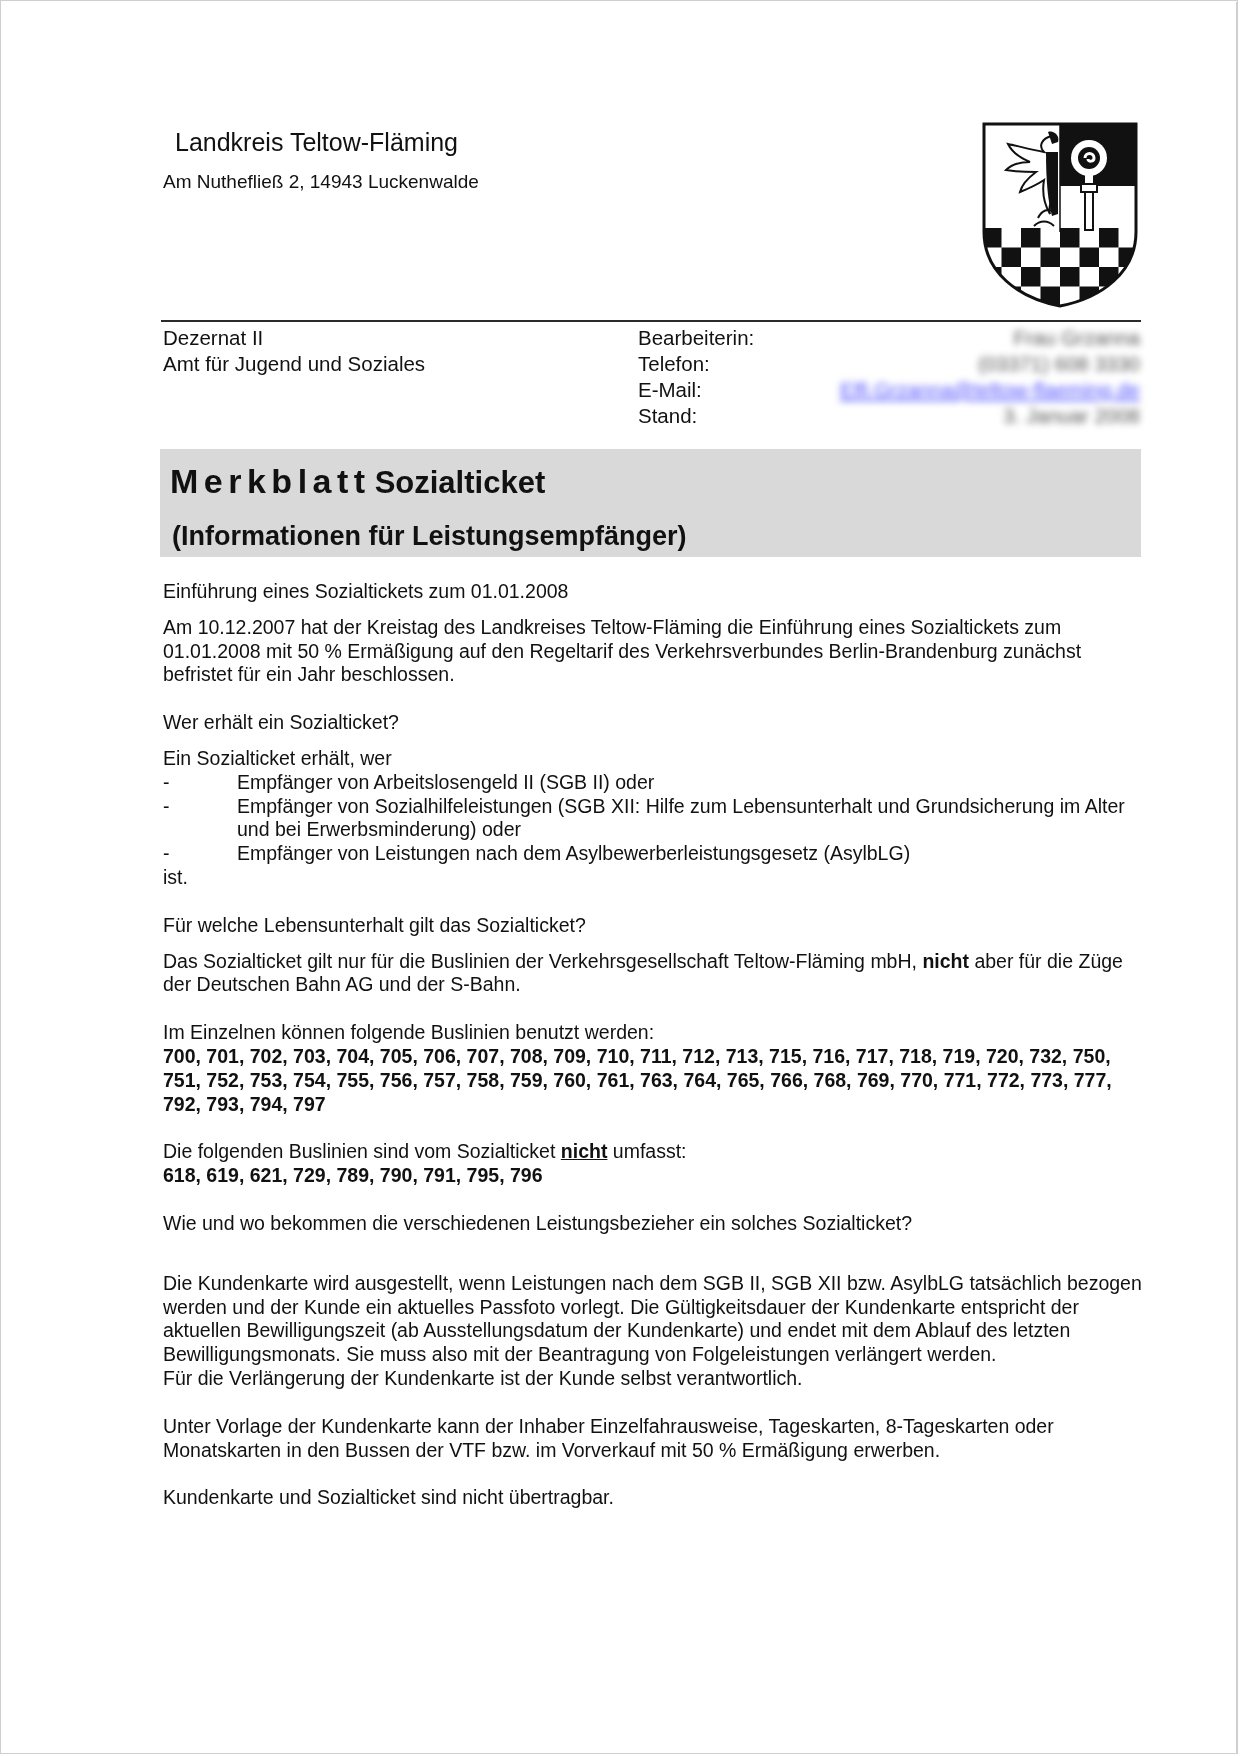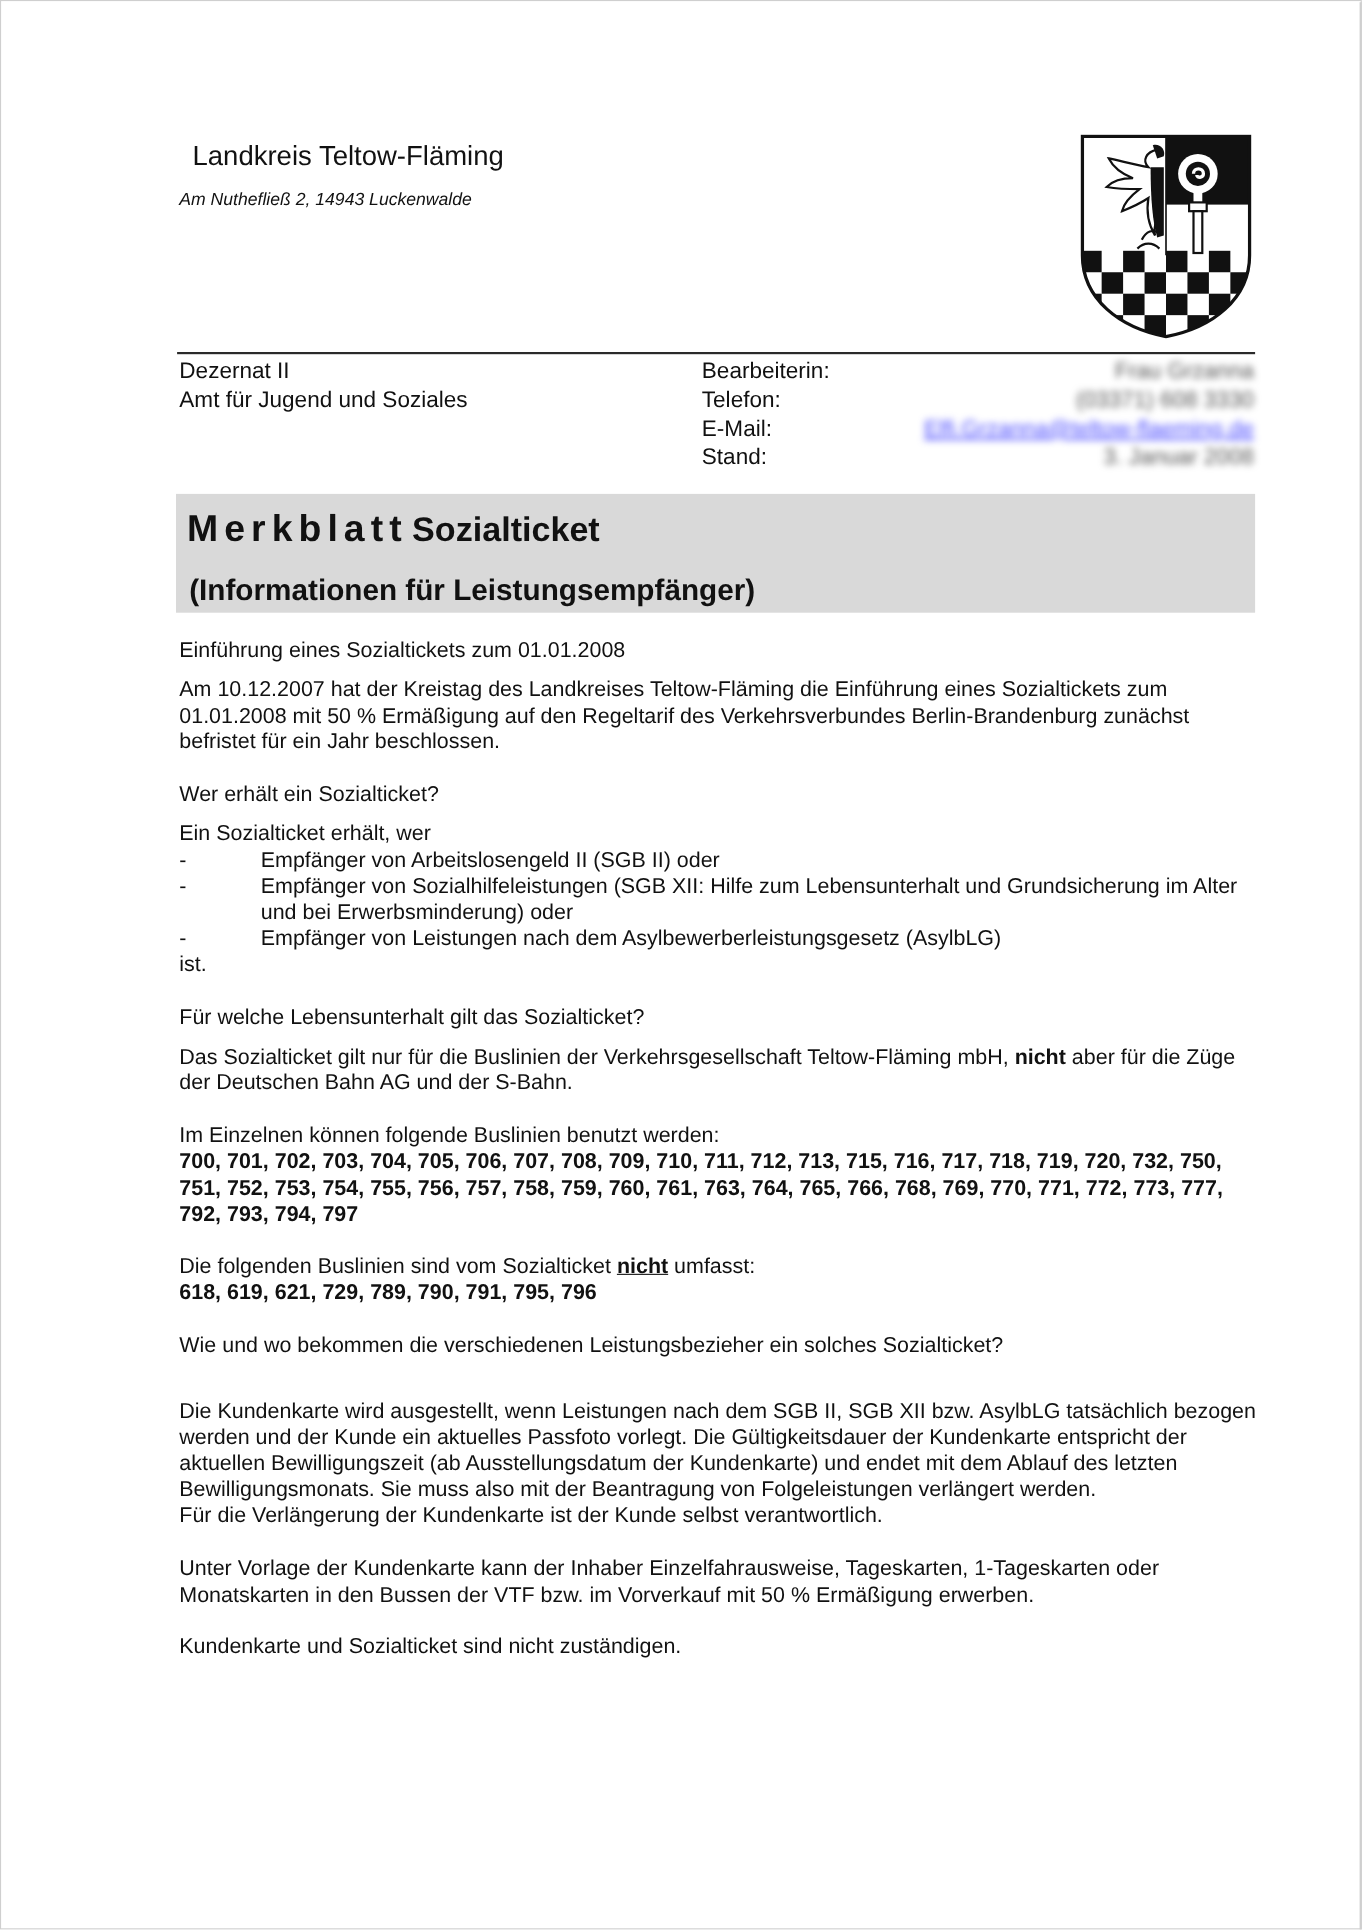--- a/index.html
+++ b/index.html
@@ -12,21 +12,21 @@
       border: 1px solid #cfcfcf; box-sizing: border-box; background: #fff;
     }
     .page-frame::after {
       content: ""; position: absolute; right: -1px; bottom: -1px; width: 2px; height: 100%;
       background: #cfcfcf;
     }
     .abs { position: absolute; }
 
     
     .org-title { left: 163px; top: 118px; font-size: 25px; line-height: 48px; white-space: nowrap; margin-left: 12px; }
-    .org-address { left: 163px; top: 168px; font-size: 16px; line-height: 28px; white-space: nowrap; font-style: italic; }
+    .org-address { left: 163px; top: 168px; font-size: 19px; line-height: 28px; white-space: nowrap; }
     .coat { left: 982px; top: 122px; width: 156px; height: 186px; }
 
     .rule { left: 161px; top: 320px; width: 980px; height: 2px; background: #2a2a2a; }
 
     .meta-left { left: 163px; top: 325px; font-size: 20.5px; line-height: 26px; }
     .meta-labels { left: 638px; top: 325px; font-size: 20.5px; line-height: 26px; }
     .meta-values {
       right: 100px; top: 325px; font-size: 20.5px; line-height: 26px; text-align: right;
       filter: blur(3.5px); color: #555;
     }
@@ -177,16 +177,16 @@
   <p><span>Die folgenden Buslinien sind vom Sozialticket</span> <span class="ul">nicht</span> <span>umfasst:</span></p>
   <p class="lines">618, 619, 621, 729, 789, 790, 791, 795, 796</p>
   <div class="gap-m"></div>
 
   <p class="h">Wie und wo bekommen die verschiedenen Leistungsbezieher ein solches Sozialticket?</p>
   <div class="gap-s"></div>
   <div class="gap-m"></div>
   <p>Die Kundenkarte wird ausgestellt, wenn Leistungen nach dem SGB II, SGB XII bzw. AsylbLG tatsächlich bezogen werden und der Kunde ein aktuelles Passfoto vorlegt. Die Gültigkeitsdauer der Kundenkarte entspricht der aktuellen Bewilligungszeit (ab Ausstellungsdatum der Kundenkarte) und endet mit dem Ablauf des letzten Bewilligungsmonats. Sie muss also mit der Beantragung von Folgeleistungen verlängert werden.</p>
   <p>Für die Verlängerung der Kundenkarte ist der Kunde selbst verantwortlich.</p>
   <div class="gap-m"></div>
-  <p>Unter Vorlage der Kundenkarte kann der Inhaber Einzelfahrausweise, Tageskarten, 1-Tageskarten oder Monatskarten in den Bussen der VTF bzw. im Vorverkauf mit 50 % Ermäßigung erwerben.</p>
+  <p>Unter Vorlage der Kundenkarte kann der Inhaber Einzelfahrausweise, Tageskarten, 8-Tageskarten oder Monatskarten in den Bussen der VTF bzw. im Vorverkauf mit 50 % Ermäßigung erwerben.</p>
   <div class="gap-m"></div>
-  <p class="h">Kundenkarte und Sozialticket sind nicht zuständigen.</p>
+  <p class="h">Kundenkarte und Sozialticket sind nicht übertragbar.</p>
 </div>
 
 </body></html>

